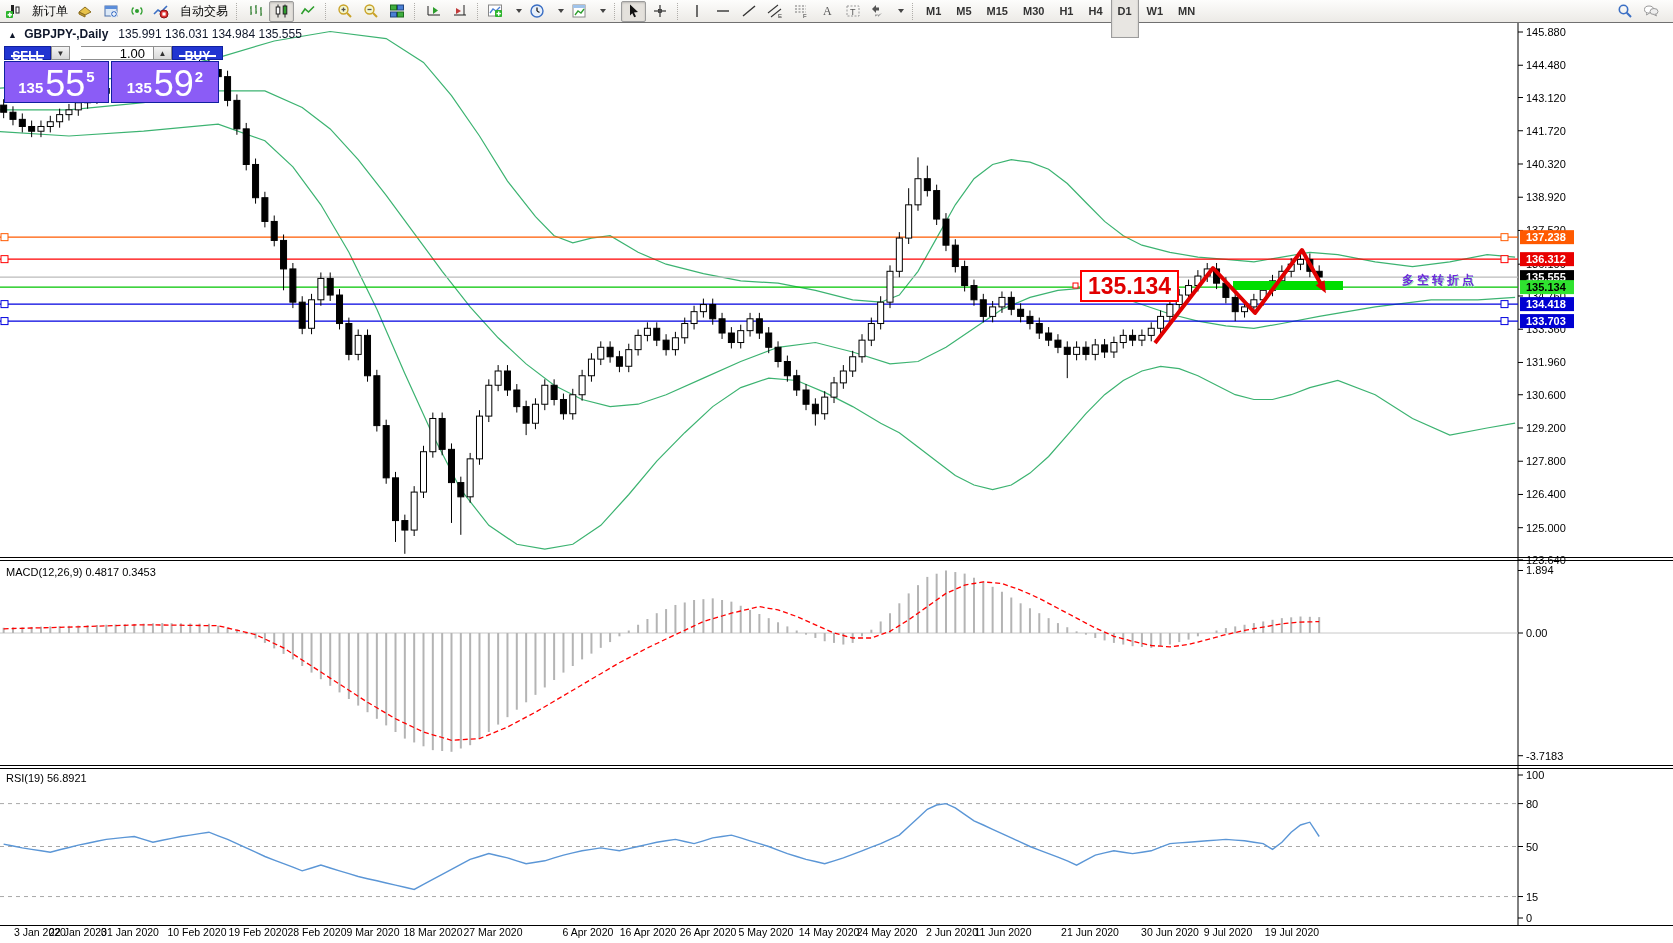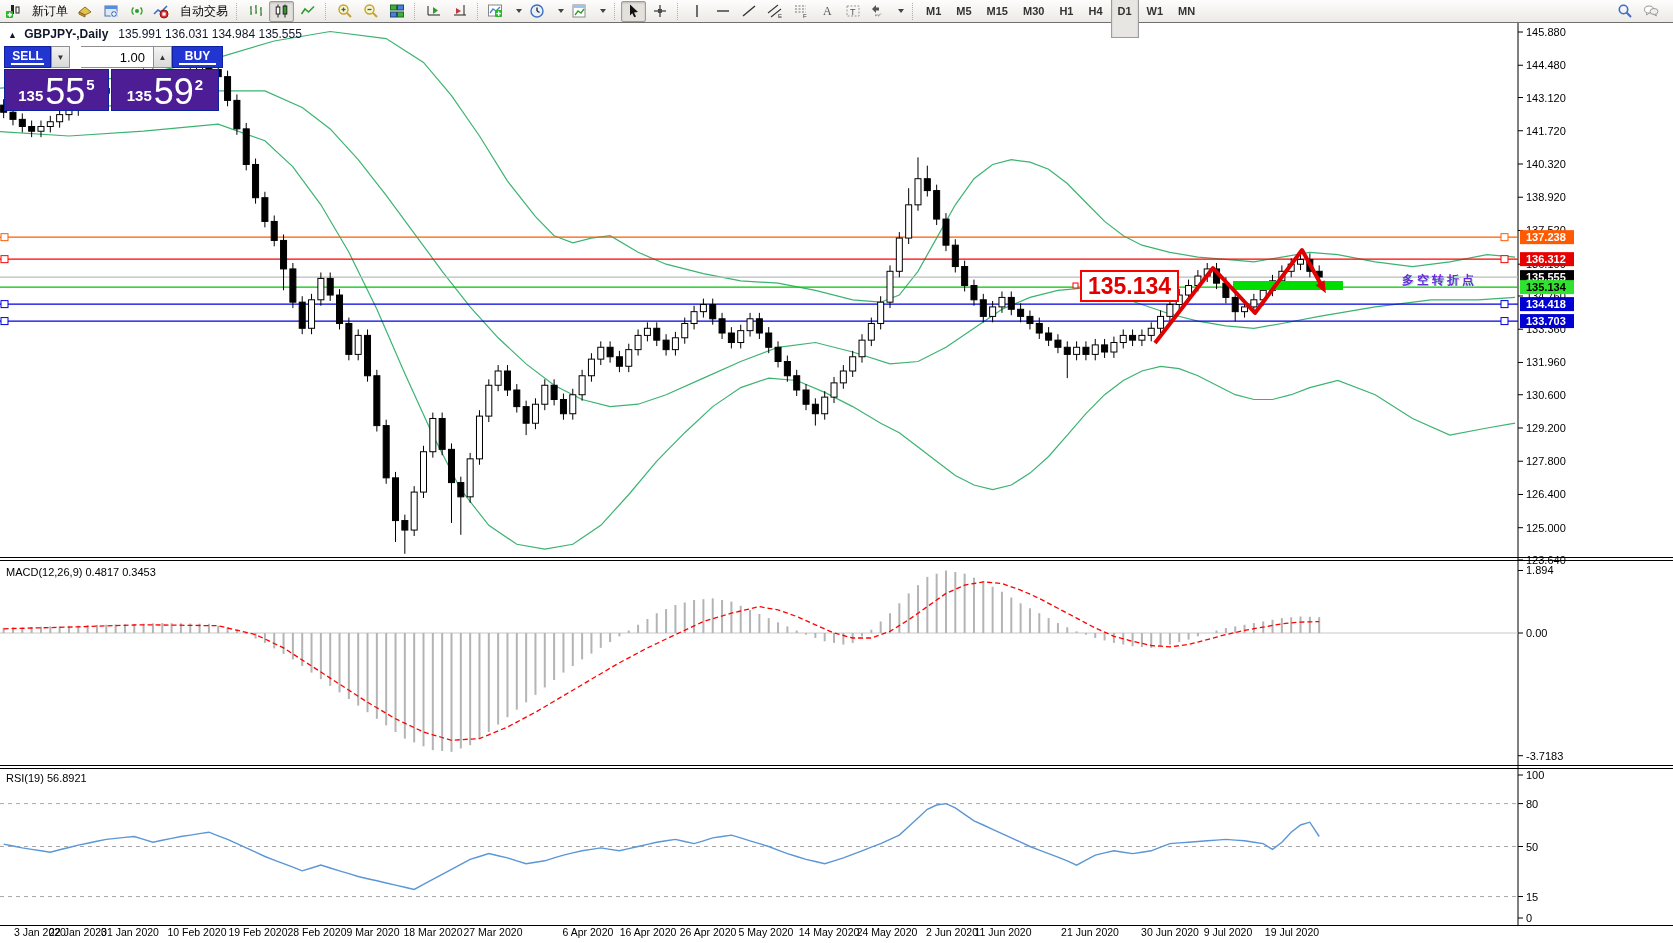--- a/index.html
+++ b/index.html
@@ -22,32 +22,32 @@
   .spacer{flex:1;}
   .icon16{width:16px;height:16px;display:block;}
   
   #chart-svg{position:absolute;left:0;top:0;z-index:1;}
   
   .chart-title{position:absolute;left:8px;top:27px;z-index:10;font-size:12px;color:#0f172a;}
   .chart-title .tri{font-size:9px;margin-right:4px;}
   .chart-title b{font-weight:bold;}
   
   .oneclick{position:absolute;left:4px;top:46px;width:225px;z-index:20;font-family:"Liberation Sans",sans-serif;}
-  .oc-row1{display:flex;height:22px;}
+  .oc-row1{display:flex;height:14px;}
   .oc-btn{background:#2135d1;border:1px solid #1021a0;color:#fff;font-weight:bold;font-size:12px;
     display:flex;align-items:flex-start;justify-content:center;padding-top:2px;box-sizing:border-box;position:relative;}
   .oc-btn:after{content:"";position:absolute;left:6px;right:6px;bottom:2px;border-bottom:2px solid #fff;}
   .oc-sell-btn{width:47px;}
   .oc-buy-btn{width:51px;margin-left:0;}
   .oc-spin{width:19px;background:linear-gradient(#f4f4f4,#d9d9d9);border:1px solid #8f8f8f;
     display:flex;align-items:center;justify-content:center;font-size:8px;color:#333;box-sizing:border-box;}
   .oc-vol{width:72px;background:#fff;border:1px solid #8f8f8f;border-left:none;border-right:none;
     display:flex;align-items:center;justify-content:flex-end;padding-right:8px;font-size:13px;box-sizing:border-box;margin-left:11px;}
   .oc-row2{display:flex;margin-top:1px;}
-  .oc-price{height:42px;background:#4c1d95;border:1px solid #1021a0;color:#fff;
+  .oc-price{height:42px;background:#8b5cf6;border:1px solid #1021a0;color:#fff;
     display:flex;align-items:flex-end;justify-content:center;padding-bottom:3px;box-sizing:border-box;}
   .oc-price .small{font-size:15px;font-weight:bold;margin:0 2px 3px 0;}
   .oc-price .big{font-size:36px;font-weight:normal;line-height:30px;}
   .oc-price .sup{font-size:15px;font-weight:bold;margin:0 0 14px 1px;}
   .oc-sell-box{width:105px;}
   .oc-buy-box{width:108px;margin-left:2px;}
   
   .price-note{position:absolute;left:1080px;top:270px;z-index:15;background:#fff;border:2px solid #f00;
     color:#e00000;font-size:23px;font-weight:bold;padding:0 6px;line-height:28px;}
   .turn-note{position:absolute;left:1402px;top:272px;z-index:15;color:#6d28d9;font-size:12px;

